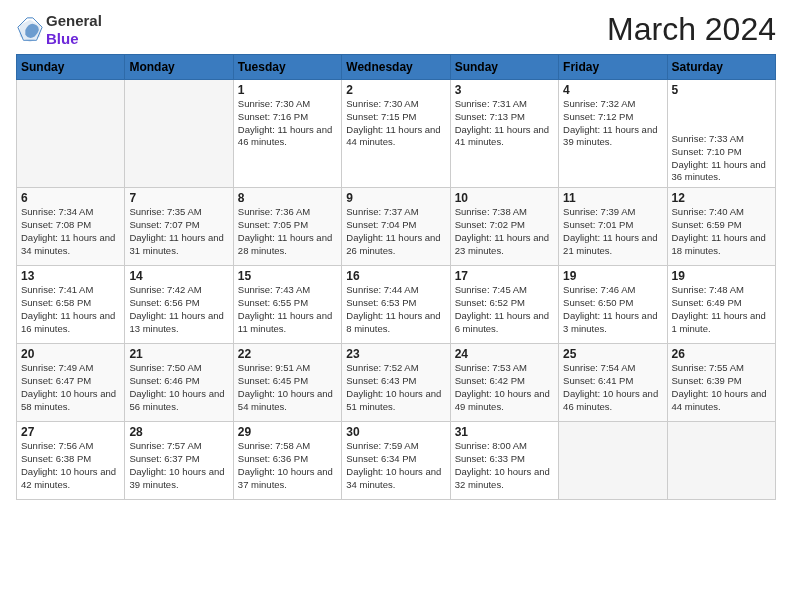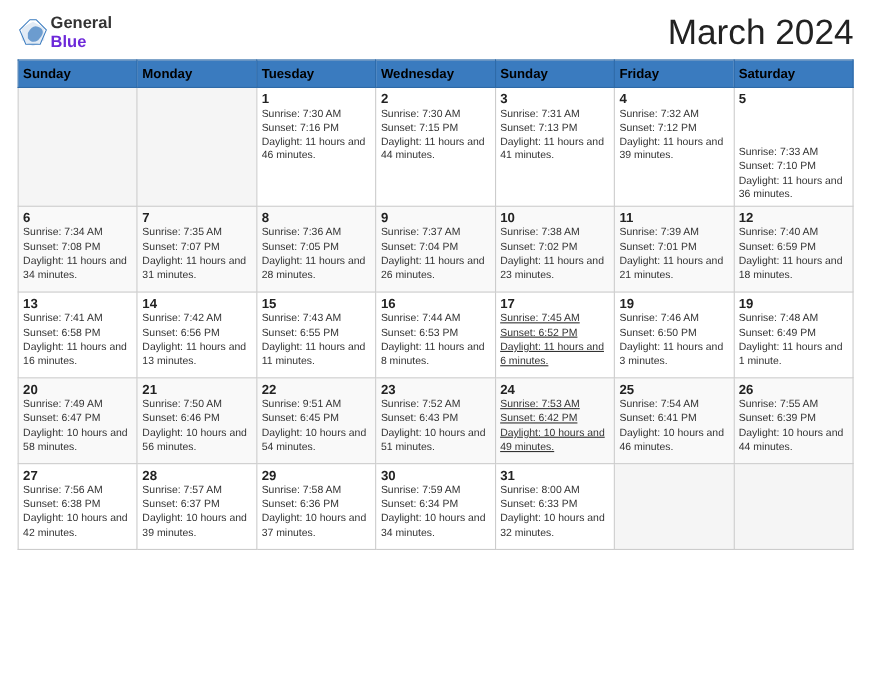--- a/index.html
+++ b/index.html
@@ -226,21 +226,21 @@
 Daylight: 11 hours and 11 minutes.</div>
           </td>
           <td>
             <div class="day-num">16</div>
             <div class="day-info" style="white-space: pre-line;">Sunrise: 7:44 AM
 Sunset: 6:53 PM
 Daylight: 11 hours and 8 minutes.</div>
           </td>
           <td>
             <div class="day-num">17</div>
-            <div class="day-info" style="white-space: pre-line; text-decoration: underline;">Sunrise: 7:45 AM
+            <div class="day-info" style="white-space: pre-line;">Sunrise: 7:45 AM
 Sunset: 6:52 PM
 Daylight: 11 hours and 6 minutes.</div>
           </td>
           <td>
             <div class="day-num">19</div>
             <div class="day-info" style="white-space: pre-line;">Sunrise: 7:46 AM
 Sunset: 6:50 PM
 Daylight: 11 hours and 3 minutes.</div>
           </td>
           <td>
@@ -270,21 +270,21 @@
 Daylight: 10 hours and 54 minutes.</div>
           </td>
           <td>
             <div class="day-num">23</div>
             <div class="day-info" style="white-space: pre-line;">Sunrise: 7:52 AM
 Sunset: 6:43 PM
 Daylight: 10 hours and 51 minutes.</div>
           </td>
           <td>
             <div class="day-num">24</div>
-            <div class="day-info" style="white-space: pre-line; text-decoration: underline;">Sunrise: 7:53 AM
+            <div class="day-info" style="white-space: pre-line;">Sunrise: 7:53 AM
 Sunset: 6:42 PM
 Daylight: 10 hours and 49 minutes.</div>
           </td>
           <td>
             <div class="day-num">25</div>
             <div class="day-info" style="white-space: pre-line;">Sunrise: 7:54 AM
 Sunset: 6:41 PM
 Daylight: 10 hours and 46 minutes.</div>
           </td>
           <td>

